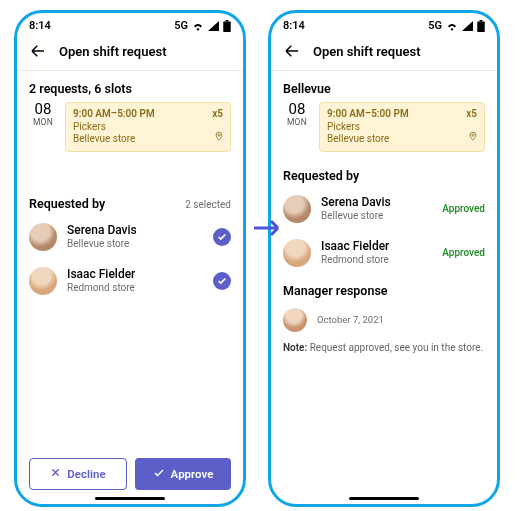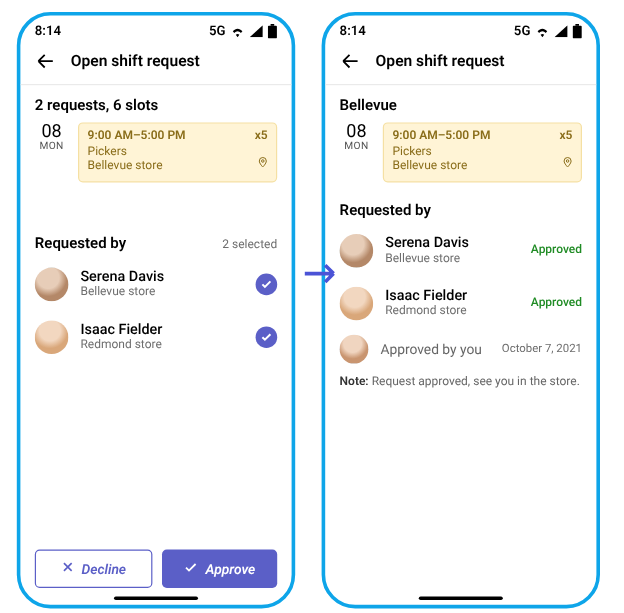--- a/index.html
+++ b/index.html
@@ -31,21 +31,21 @@
   .person .nm { font-size:12px; font-weight:500; }
   .person .loc { font-size:10px; color:var(--grey); }
   .check { width:18px; height:18px; border-radius:50%; background:var(--violet); display:flex; align-items:center; justify-content:center; }
   .approved { font-size:10px; color:var(--green); font-weight:500; }
   .mgr-row { display:flex; align-items:center; gap:10px; padding:4px 0 6px; }
   .mgr-row .txt { flex:1; font-size:11.5px; color:#666; }
   .mgr-row .date { font-size:9.5px; color:var(--grey); }
   .note { font-size:10px; color:#666; margin-top:4px; }
   .note b { font-weight:600; color:#333; }
   .actions { margin-top:auto; display:flex; gap:8px; padding:12px 0 14px; }
-  .btn { flex:1; height:32px; border-radius:4px; font-size:11.5px; font-weight:600; display:flex; align-items:center; justify-content:center; gap:6px;font-style:italic; }
+  .btn { flex:1; height:32px; border-radius:4px; font-size:11.5px; font-weight:600; display:flex; align-items:center; justify-content:center; gap:6px; }
   .btn.decline { border:1.5px solid var(--violet); color:var(--violet); background:#fff; }
   .btn.approve { background:var(--violet); color:#fff; }
   .homebar { position:absolute; bottom:4px; left:50%; transform:translateX(-50%); width:70px; height:3px; background:#000; border-radius:2px; }
   .arrow { position:absolute; left:252px; top:218px; }
   
   .av1 { background:radial-gradient(circle at 40% 30%, #e7cdb8 35%, #b48868 60%), #3a4a36; }
   .av2 { background:radial-gradient(circle at 45% 30%, #f2d7c0 35%, #d9a77a 60%), #e9e2d5; }
   .av3 { background:radial-gradient(circle at 45% 30%, #f0d5c0 35%, #c99570 60%), #5a6b84; }
 </style>
 </head>
@@ -213,23 +213,23 @@
         <span class="approved">Approved</span>
       </div>
       <div class="person">
         <div class="avatar av2"></div>
         <div class="meta">
             <div class="nm">Isaac Fielder</div>
             <div class="loc">Redmond store</div>
           </div>
         <span class="approved">Approved</span>
       </div>
+      <div class="section-label" style="margin-top:8px">Manager response</div>
       <div class="mgr-row">
         <div class="avatar av3" style="width:24px;height:24px"></div>
-        <span class="txt">Approved by you</span>
         <span class="date">October 7, 2021</span>
       </div>
       <div class="note"><b>Note:</b> <span>Request approved, see you in the store.</span></div>
     </div>
     <div class="homebar"></div>
   </div>
 </div>
 
 <div class="arrow">
   <svg width="30" height="20" viewBox="0 0 30 20">

